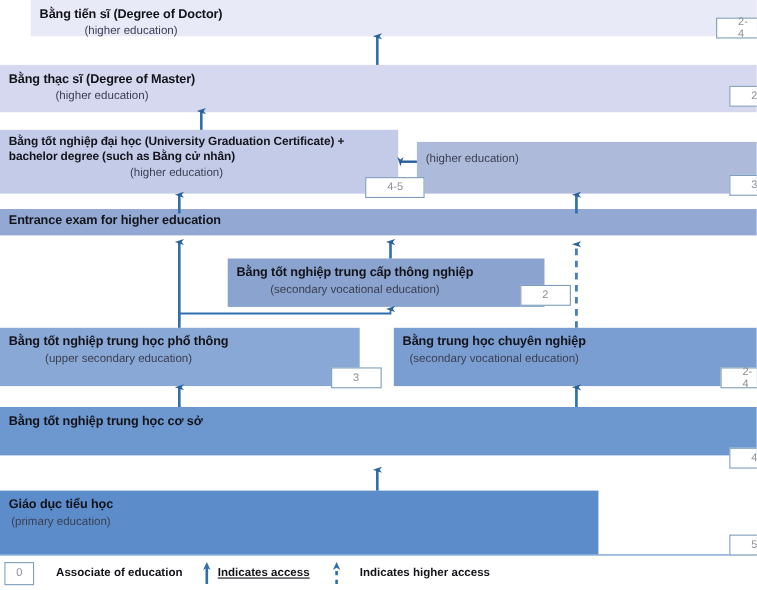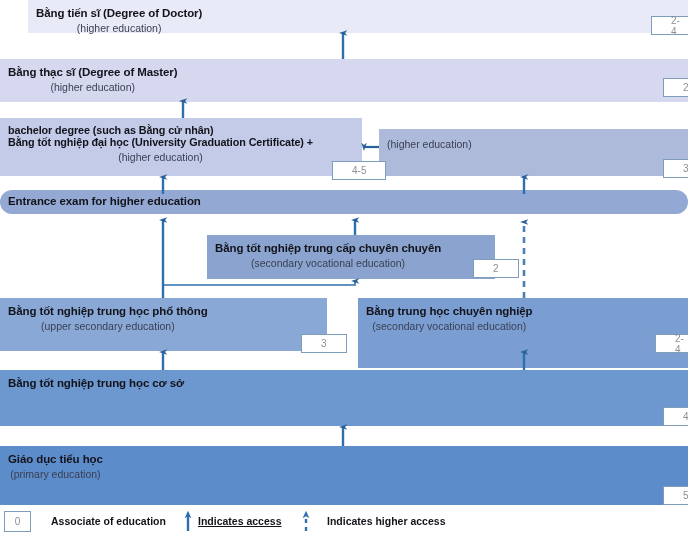--- a/index.html
+++ b/index.html
@@ -125,72 +125,72 @@
   <div class="band" style="left:0px; top:59px; width:688px; height:43px; background:#d5d8ef;">
     <div class="textwrap">
       <div class="title">Bằng thạc sĩ (Degree of Master)</div>
       <div class="sub">(higher education)</div>
     </div>
   </div>
   <div class="badge" style="left:663px; top:78px;">2</div>
 
   <div class="band twoline" style="left:0px; top:118px; width:362px; height:58px; background:#c3cbe9;">
     <div class="textwrap">
+      <div class="title" style="font-size:10.8px;">Bằng tốt nghiệp đại học (University Graduation Certificate) +</div>
       <div class="title l2" style="font-size:10.8px;">bachelor degree (such as Bằng cử nhân)</div>
-      <div class="title" style="font-size:10.8px;">Bằng tốt nghiệp đại học (University Graduation Certificate) +</div>
       <div class="sub">(higher education)</div>
     </div>
   </div>
   <div class="badge" style="left:332px; top:161px;">4-5</div>
 
   <div class="band" style="left:379px; top:129px; width:309px; height:47px; background:#aebada;">
     <div class="textwrap">
       <div class="sub">(higher education)</div>
     </div>
   </div>
   <div class="badge" style="left:663px; top:159px;">3</div>
 
-  <div class="band" style="left:0px; top:190px; width:688px; height:24px; background:#93a9d4;border-radius:12px;">
+  <div class="band" style="left:0px; top:190px; width:688px; height:24px; background:#93a9d4;">
     <div class="textwrap" style="top:5px;">
       <div class="title">Entrance exam for higher education</div>
     </div>
   </div>
 
   <div class="band" style="left:207px; top:235px; width:288px; height:44px; background:#8aa3cf;">
     <div class="textwrap">
-      <div class="title">Bằng tốt nghiệp trung cấp chuyên chuyên</div>
+      <div class="title">Bằng tốt nghiệp trung cấp thông nghiệp</div>
       <div class="sub">(secondary vocational education)</div>
     </div>
   </div>
   <div class="badge" style="left:473px; top:259px;">2</div>
 
   <div class="band" style="left:0px; top:298px; width:327px; height:53px; background:#8aa8d6;">
     <div class="textwrap">
       <div class="title">Bằng tốt nghiệp trung học phổ thông</div>
       <div class="sub">(upper secondary education)</div>
     </div>
   </div>
   <div class="badge" style="left:301px; top:334px;">3</div>
 
-  <div class="band" style="left:358px; top:298px; width:330px; height:70px; background:#7b9ed2;">
+  <div class="band" style="left:358px; top:298px; width:330px; height:53px; background:#7b9ed2;">
     <div class="textwrap">
       <div class="title">Bằng trung học chuyên nghiệp</div>
       <div class="sub">(secondary vocational education)</div>
     </div>
   </div>
   <div class="badge" style="left:655px; top:334px;">2-4</div>
 
-  <div class="band" style="left:0px; top:370px; width:688px; height:56px; background:#6d97cf;">
+  <div class="band" style="left:0px; top:370px; width:688px; height:44px; background:#6d97cf;">
     <div class="textwrap">
       <div class="title">Bằng tốt nghiệp trung học cơ sở</div>
     </div>
   </div>
   <div class="badge" style="left:663px; top:407px;">4</div>
 
-  <div class="band" style="left:0px; top:446px; width:688px; height:58px; background:#5d8cca;">
+  <div class="band" style="left:0px; top:446px; width:544px; height:58px; background:#5d8cca;">
     <div class="textwrap">
       <div class="title">Giáo dục tiểu học</div>
       <div class="sub">(primary education)</div>
     </div>
   </div>
   <div class="badge" style="left:663px; top:486px;">5</div>
 
   <svg id="links" viewBox="0 0 688 536" xmlns="http://www.w3.org/2000/svg">
     <defs>
       <marker id="ar" markerWidth="9" markerHeight="9" refX="3.2" refY="4.5" orient="auto" markerUnits="userSpaceOnUse">

